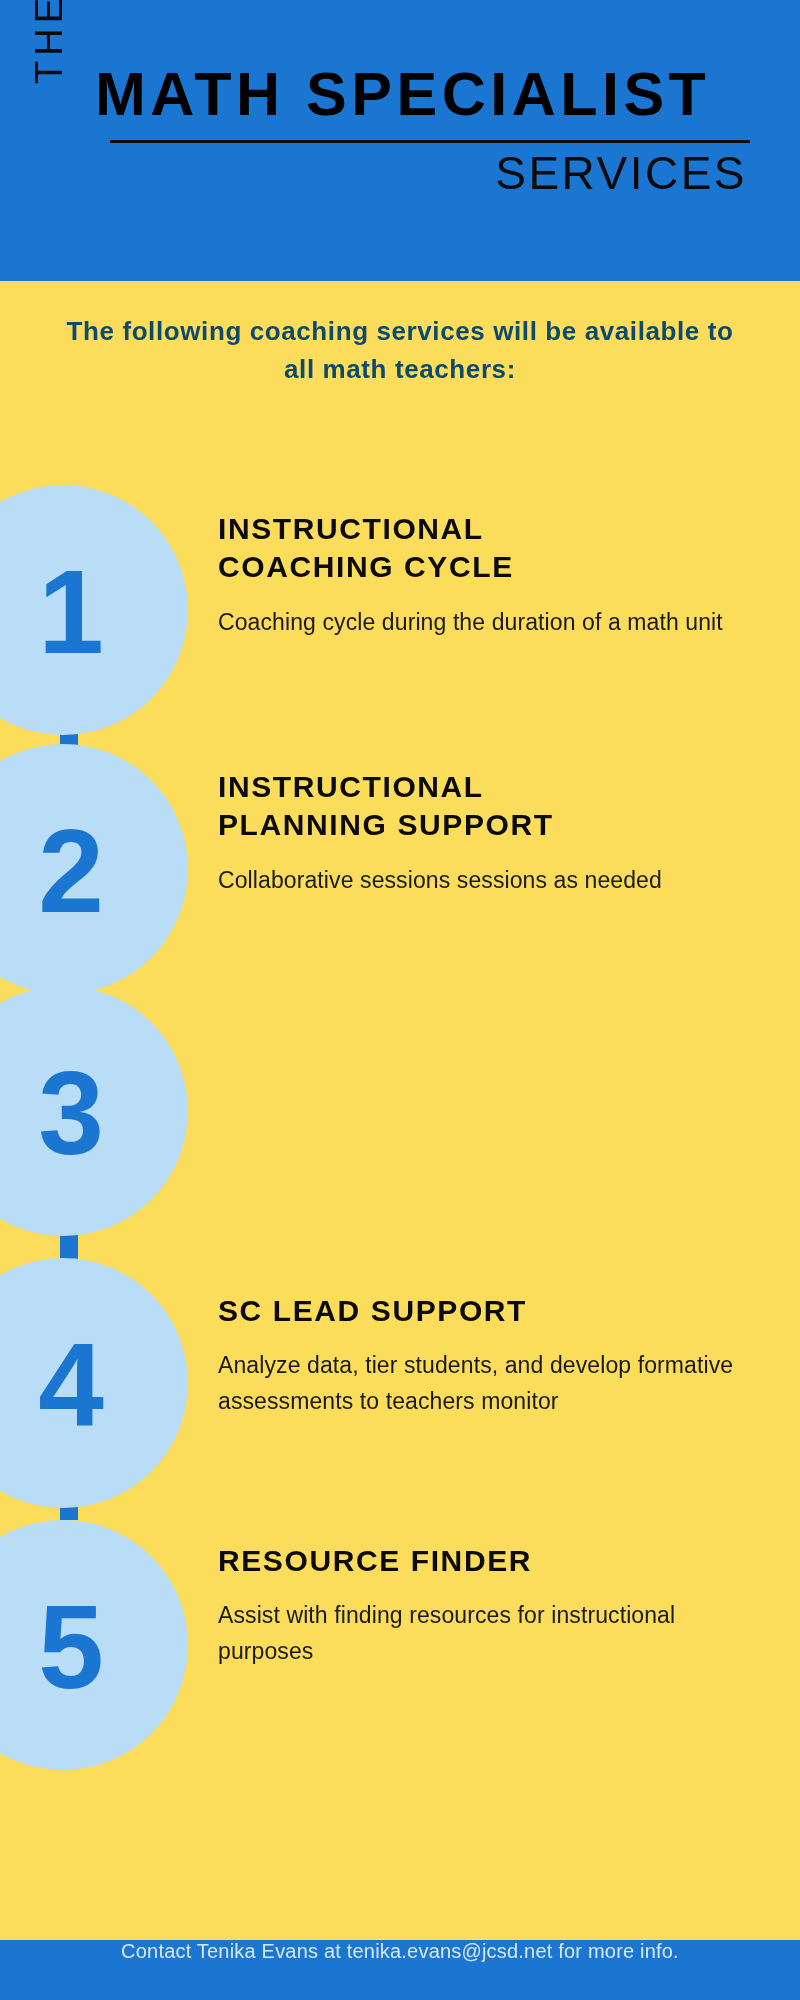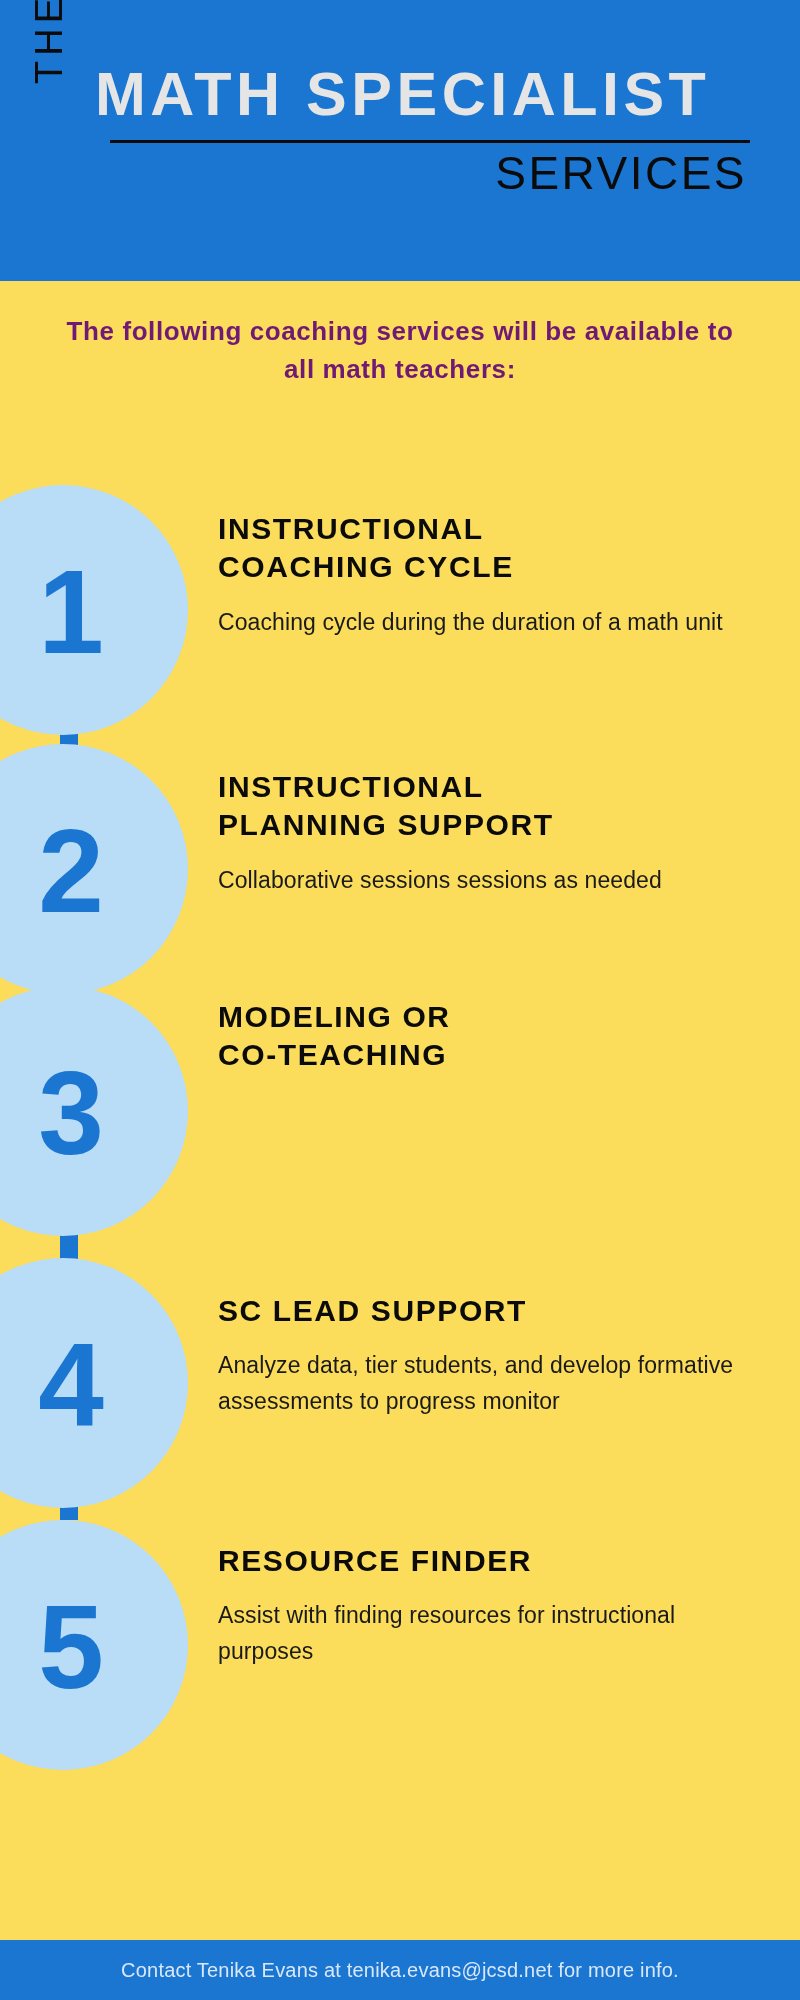--- a/index.html
+++ b/index.html
@@ -45,21 +45,21 @@
     white-space: nowrap;
   }
   .hdr-main {
     position: absolute;
     left: 95px;
     top: 64px;
     font-family: "Liberation Sans", sans-serif;
     font-size: 61px;
     font-weight: bold;
     letter-spacing: 4.5px;
-    color: #e5e5e5;
+    color: #000000;
     white-space: nowrap;
     line-height: 1;
   }
   .hdr-rule {
     position: absolute;
     left: 110px;
     top: 140px;
     width: 640px;
     height: 3px;
     background: #0B0B0B;
@@ -80,21 +80,21 @@
   .intro {
     position: absolute;
     left: 0;
     top: 313px;
     width: 800px;
     text-align: center;
     font-size: 26px;
     font-weight: bold;
     letter-spacing: 0.6px;
     line-height: 1.45;
-    color: #701a75;
+    color: #0c4a6e;
     padding: 0 48px;
   }
 
   
   .timeline {
     position: absolute;
     left: 0;
     top: 470px;
     width: 800px;
   }
@@ -153,21 +153,21 @@
 
   
   .footer {
     position: absolute;
     left: 0;
     bottom: 0;
     width: 800px;
     height: 60px;
     background: #1B76D2;
     display: flex;
-    align-items: center;
+    align-items: flex-start;
     justify-content: center;
   }
   .footer-text {
     font-size: 20px;
     font-weight: 300;
     color: #D9E8F9;
     letter-spacing: 0.2px;
     white-space: nowrap;
   }
 </style>
@@ -210,33 +210,31 @@
         <div class="item-desc">Collaborative sessions sessions as needed</div>
       </div>
     </div>
 
     <div class="row" style="height:270px;">
       <div class="connector" style="top:254px;height:60px;"></div>
       <div class="circle" style="top:26px;">
         <span class="num">3</span>
       </div>
       <div class="text-col" style="top:38px;">
-        <div class="item-title">MODELING OR
-CO-TEACHING</div>
       </div>
     </div>
 
     <div class="row" style="height:250px;">
       <div class="connector" style="top:238px;height:52px;"></div>
       <div class="circle" style="top:28px;">
         <span class="num">4</span>
       </div>
       <div class="text-col" style="top:62px;">
         <div class="item-title">SC LEAD SUPPORT</div>
-        <div class="item-desc">Analyze data, tier students, and develop formative assessments to progress monitor</div>
+        <div class="item-desc">Analyze data, tier students, and develop formative assessments to teachers monitor</div>
       </div>
     </div>
 
     <div class="row" style="height:250px;">
       <div class="circle" style="top:40px;">
         <span class="num">5</span>
       </div>
       <div class="text-col" style="top:62px;">
         <div class="item-title">RESOURCE FINDER</div>
         <div class="item-desc">Assist with finding resources for instructional purposes</div>

